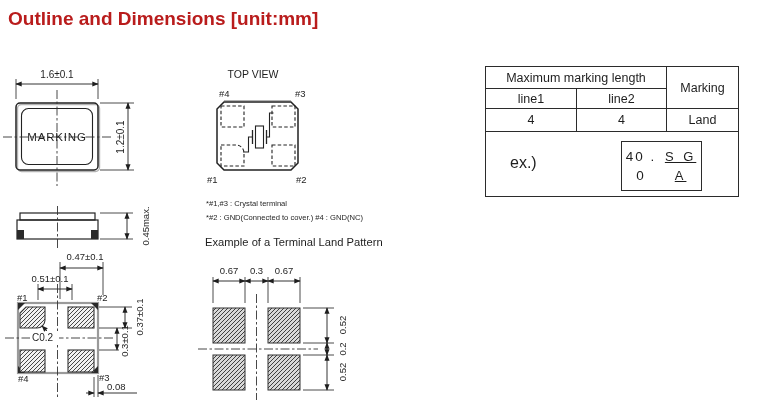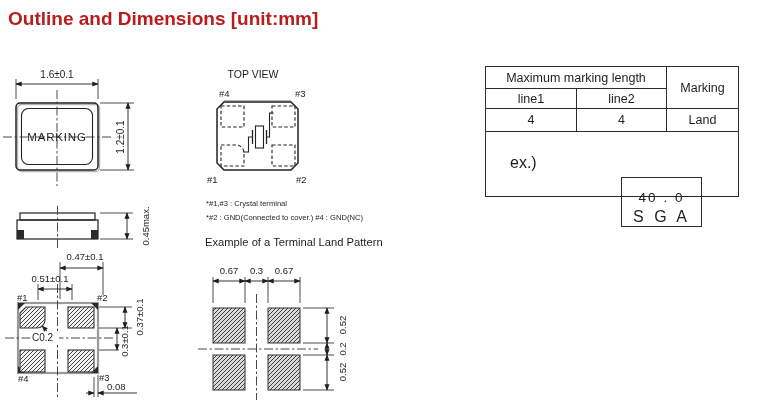--- a/index.html
+++ b/index.html
@@ -13,23 +13,23 @@
   .dim-line{stroke:#1e1e1e;stroke-width:0.9;fill:none;}
   .witness{stroke:#1e1e1e;stroke-width:0.8;fill:none;}
   .pad-dashed{stroke:#222;stroke-width:1.1;fill:none;stroke-dasharray:3.5 2.2;}
   
   .marking-table{position:absolute;left:485px;top:66px;border-collapse:collapse;table-layout:fixed;}
   .marking-table td{border:1px solid #2b2b2b;text-align:center;vertical-align:middle;
                     font-size:12.5px;padding:0;color:#1e1e1e;}
   .ex-cell{position:relative;}
   .ex-label{position:absolute;left:24px;top:22px;font-size:16px;}
   .marking-box{position:absolute;left:135px;top:9px;width:79px;height:48px;border:1px solid #2b2b2b;
-               display:flex;flex-direction:column;align-items:center;justify-content:flex-end;line-height:19px;margin-top:36px;}
+               display:flex;flex-direction:row;align-items:center;justify-content:flex-start;line-height:19px;}
   .marking-box .l1{font-size:13.5px;letter-spacing:2px;}
-  .marking-box .l2{font-size:16px;letter-spacing:3px;}
+  .marking-box .l2{font-size:13px;letter-spacing:3px;text-decoration:underline;}
 </style>
 </head>
 <body>
 
 <div class="page">
 
   <div class="page-title">Outline and Dimensions [unit:mm]</div>
 
   <svg width="771" height="406" viewBox="0 0 771 406">
     <defs>

